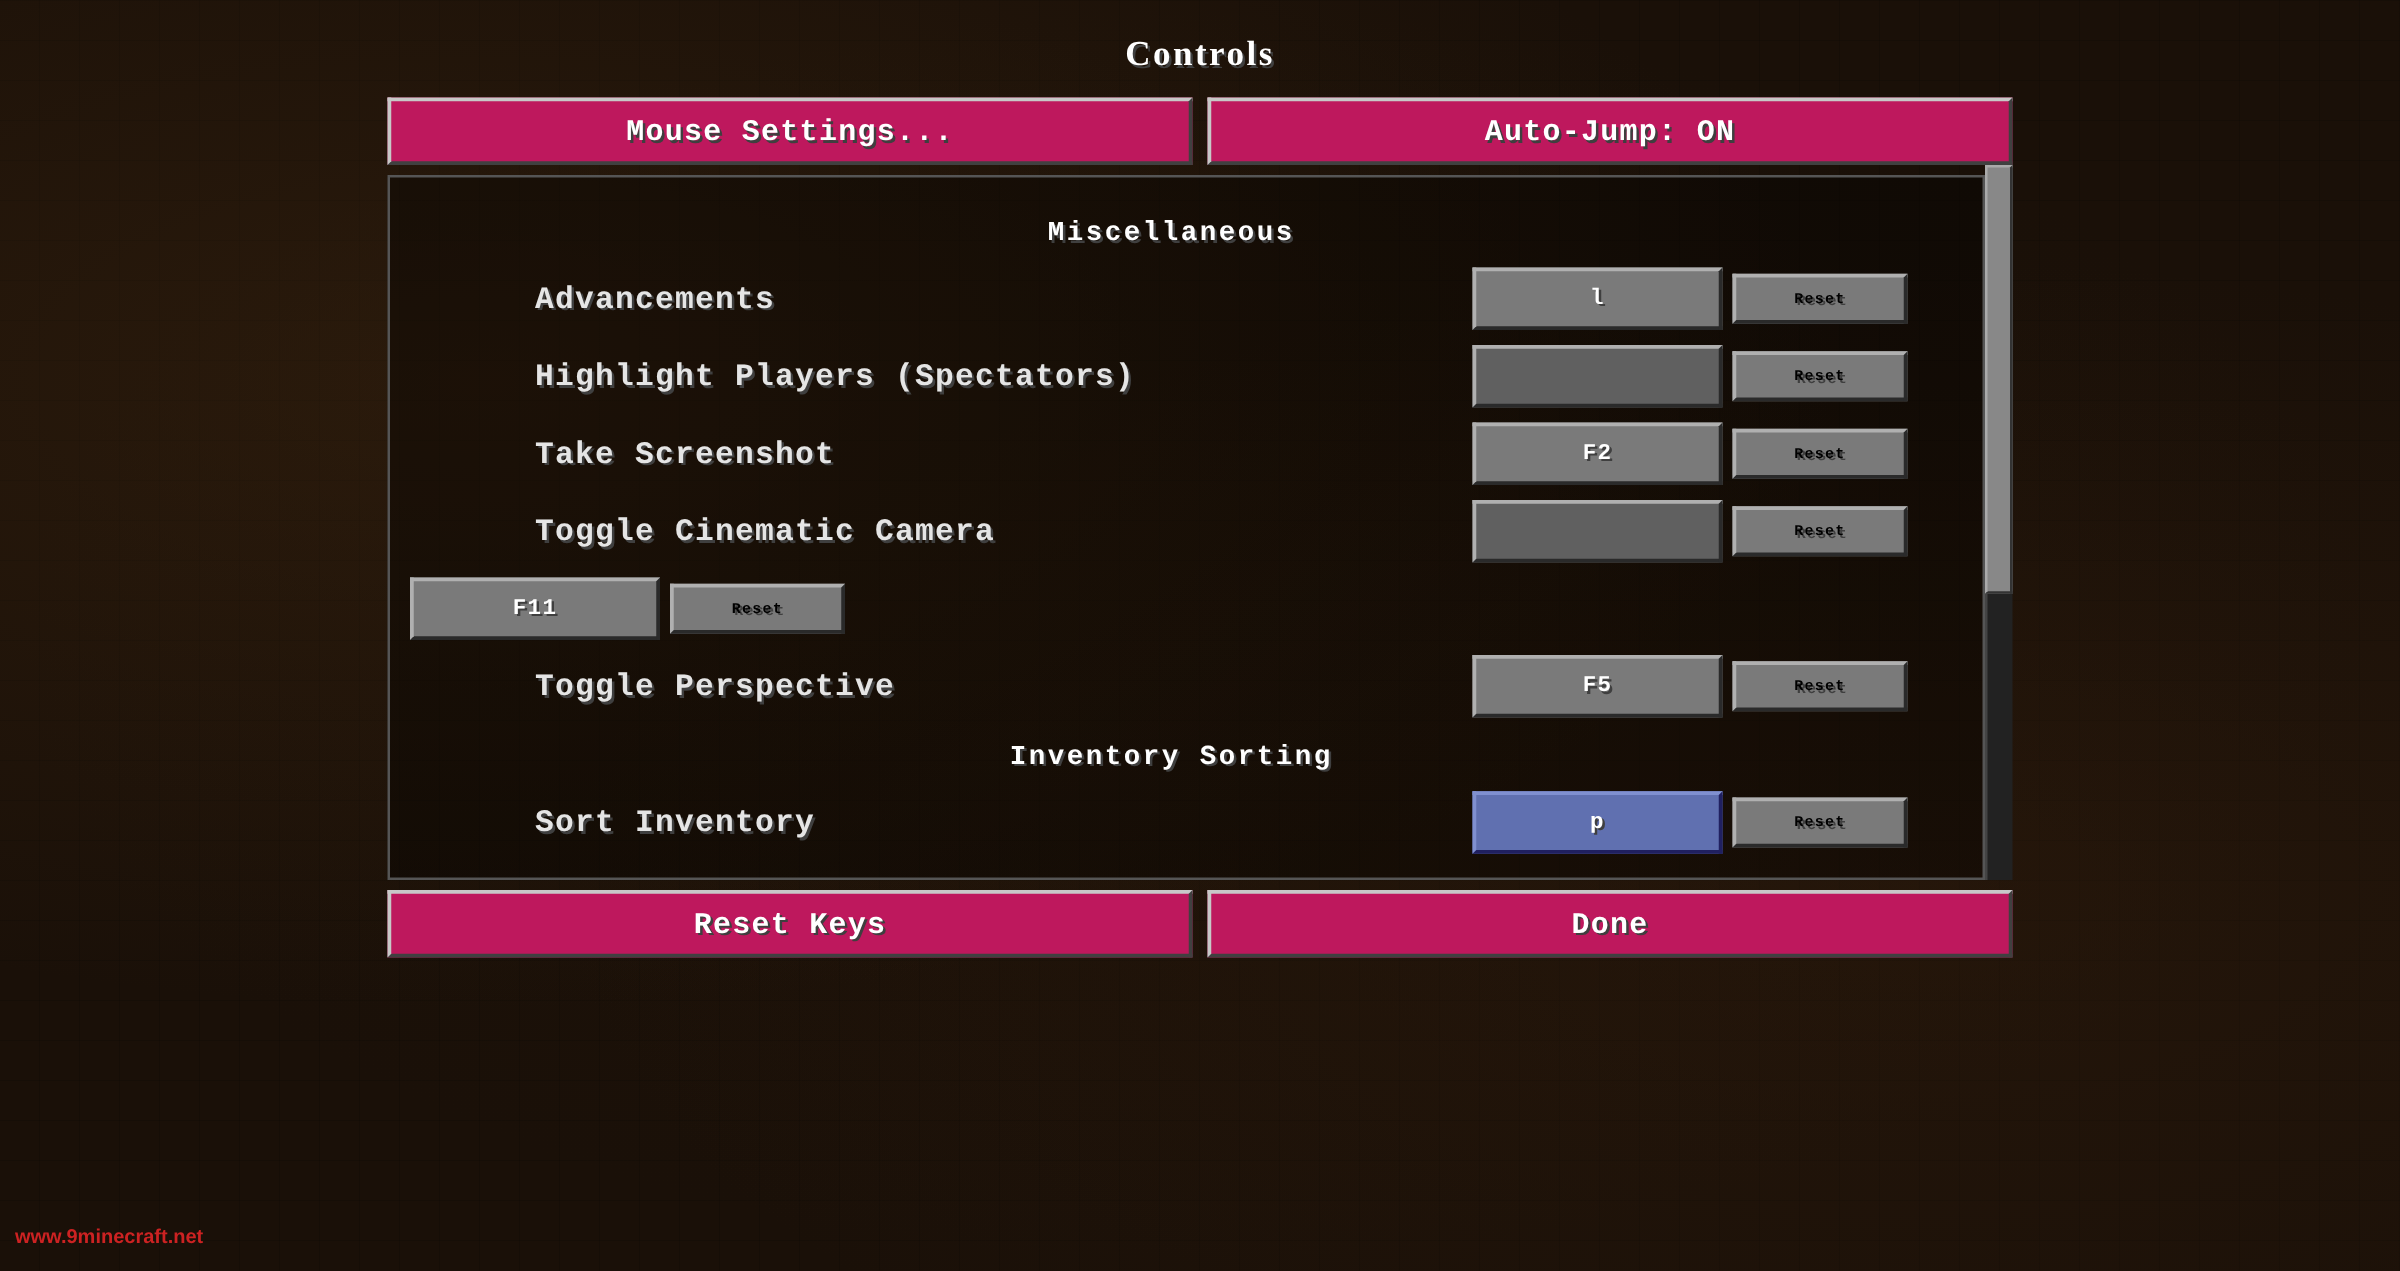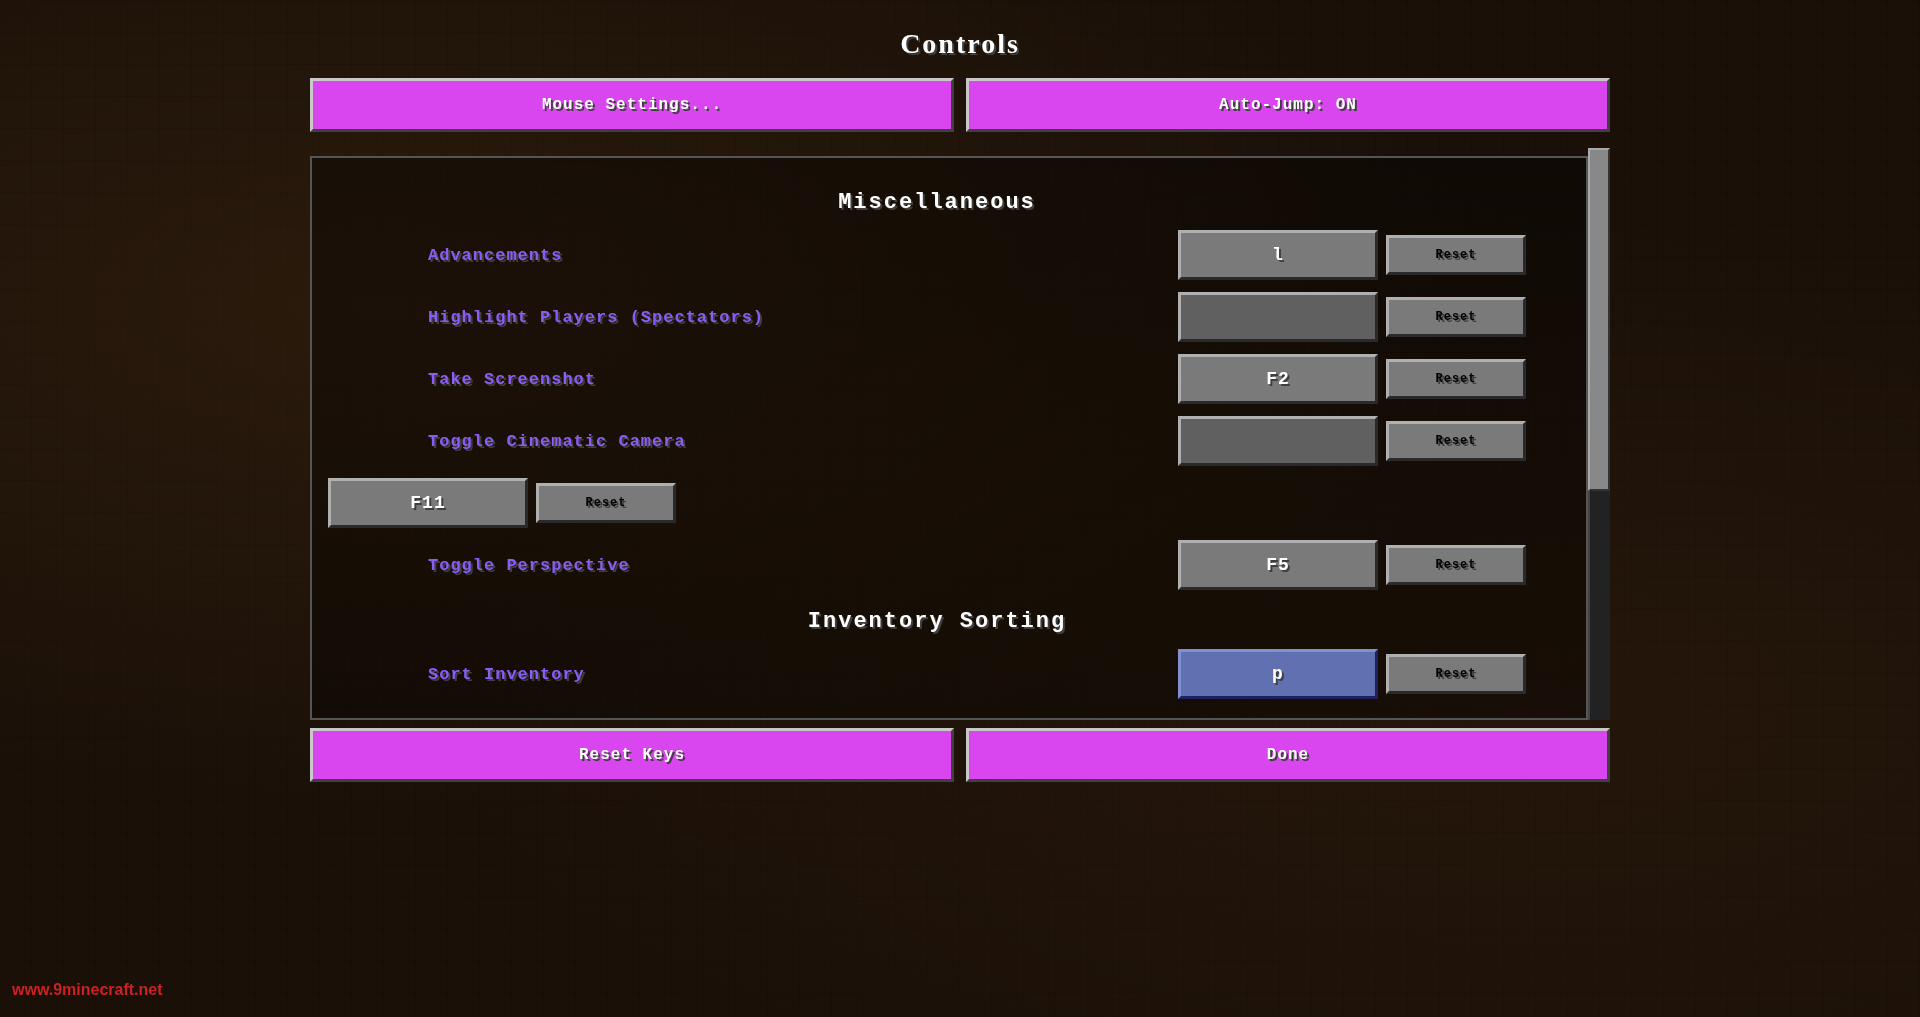--- a/index.html
+++ b/index.html
@@ -69,29 +69,29 @@
     }
 
     .top-buttons {
       display: flex;
       gap: 12px;
       width: 100%;
       margin-bottom: 0px;
     }
 
     .mc-button {
-      background: #d946ef;
+      background: #be185d;
       border: none;
       border-top: 3px solid #c8c8c8;
       border-left: 3px solid #c8c8c8;
       border-right: 3px solid #404040;
       border-bottom: 3px solid #404040;
       color: #ffffff;
       font-family: 'Courier New', monospace;
-      font-size: 16px;
+      font-size: 24px;
       letter-spacing: 1px;
       cursor: pointer;
       padding: 12px 20px;
       text-shadow: 2px 2px 0px #3f3f3f;
       font-weight: bold;
     }
 
     .mc-button.half {
       flex: 1;
       height: 54px;
@@ -131,23 +131,23 @@
     }
 
     .setting-row {
       display: flex;
       align-items: center;
       width: 100%;
       height: 56px;
     }
 
     .setting-label {
-      color: #8b5cf6;
-      font-family: 'Courier New', monospace;
-      font-size: 17px;
+      color: #e5e5e5;
+      font-family: 'Courier New', monospace;
+      font-size: 25px;
       font-weight: bold;
       letter-spacing: 1px;
       text-shadow: 2px 2px 0px #3f3f3f;
       flex: 1;
       padding-left: 100px;
     }
 
     .setting-controls {
       display: flex;
       align-items: center;
@@ -241,21 +241,20 @@
       color: #cc2222;
       font-family: Arial, sans-serif;
       font-size: 16px;
       font-weight: bold;
       z-index: 100;
     }
 
     .scroll-wrapper {
       position: relative;
       width: 100%;
-      margin-top: 16px;
     }
 
     .inner-scroll {
       width: calc(100% - 22px);
     }
   </style>
 </head>
 <body>
 
 <div class="main-container">

